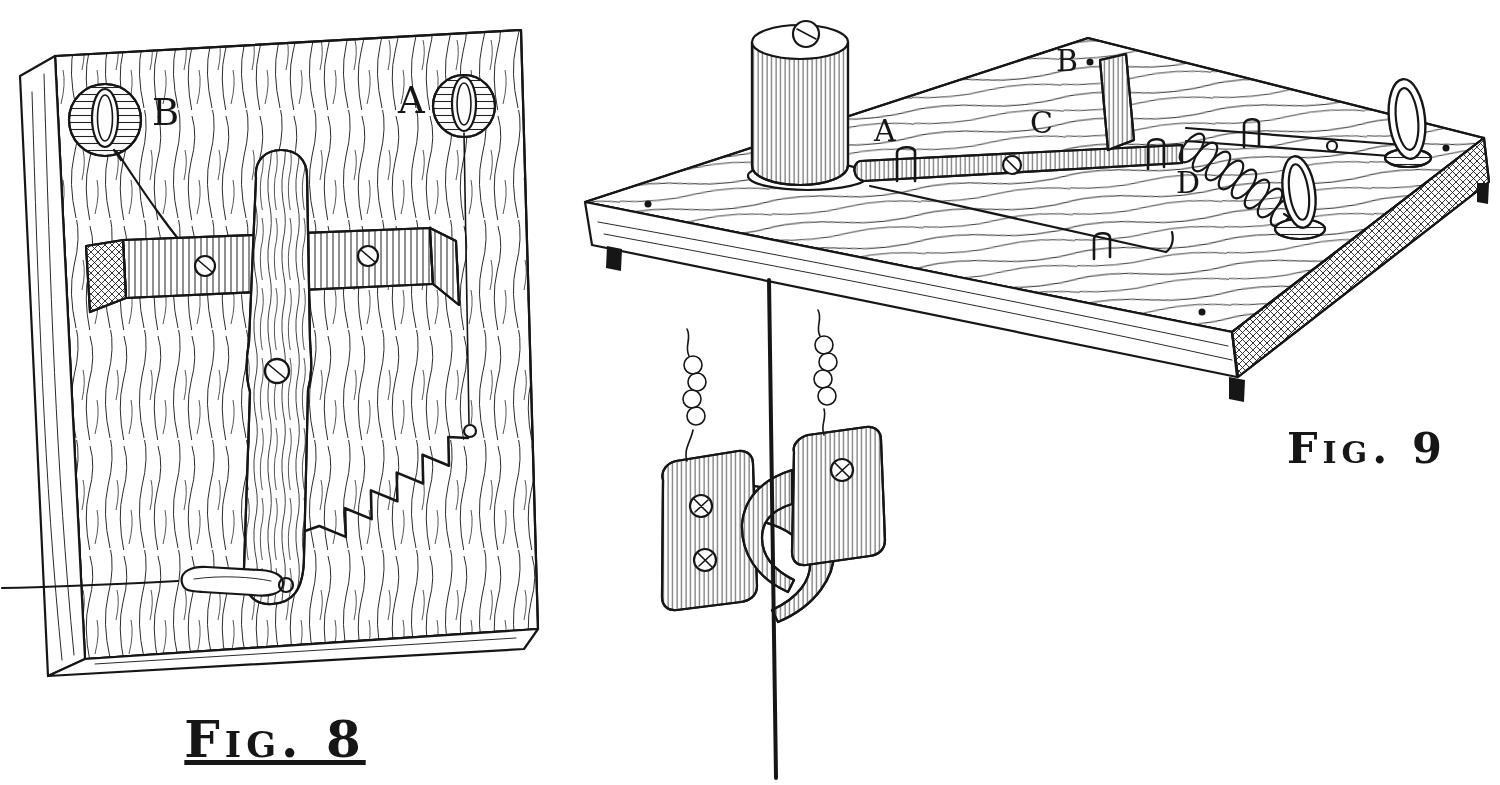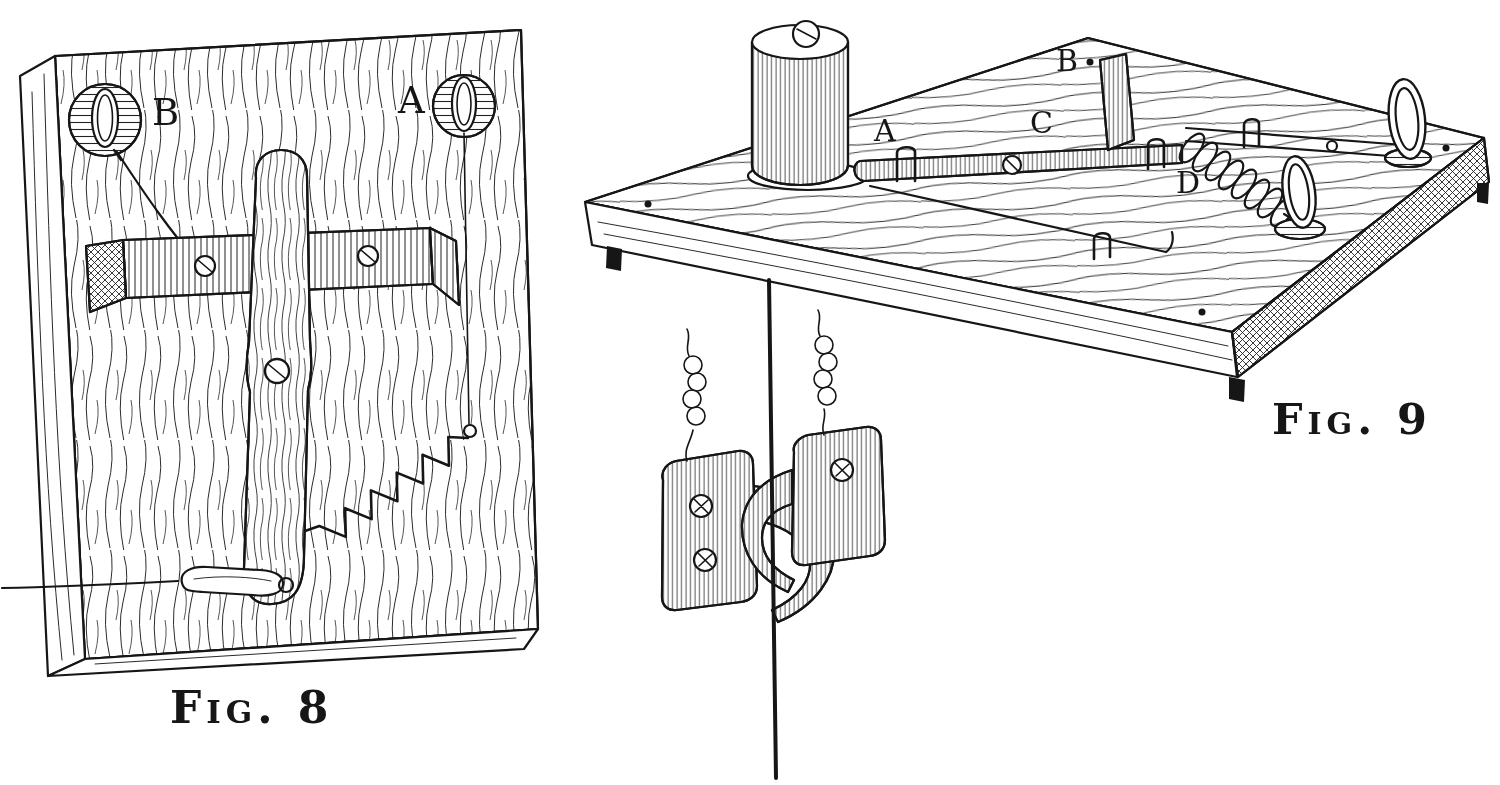--- a/index.html
+++ b/index.html
@@ -2,22 +2,22 @@
 <html><head>
 <meta charset="utf-8">
 <style>
   html,body{margin:0;padding:0;background:#ffffff;}
   .stage{position:relative;width:1500px;height:785px;background:#ffffff;overflow:hidden;
          font-family:"DejaVu Serif",serif;color:#161616;}
   .stage svg{position:absolute;left:0;top:0;}
   .lbl{position:absolute;font-weight:500;line-height:1;}
   .lbl-lg{font-size:37px;}
   .lbl-md{font-size:30px;}
-  .caption{position:absolute;font-variant:small-caps;font-weight:600;letter-spacing:5px;line-height:1;}
-  .cap-lg{font-size:44px;}
+  .caption{position:absolute;font-variant:small-caps;font-weight:600;letter-spacing:5px;text-align:center;line-height:1;margin-top:29px;}
+  .cap-lg{font-size:50px;text-decoration:underline;}
   .cap-md{font-size:43px;}
   
   .s2{fill:none;stroke:#161616;stroke-width:2.2;stroke-linecap:round;stroke-linejoin:round;}
   .s2t{fill:none;stroke:#161616;stroke-width:1.6;stroke-linecap:round;}
   .s3{fill:none;stroke:#161616;stroke-width:2.6;stroke-linecap:round;stroke-linejoin:round;}
   .s1{fill:none;stroke:#2a2a2a;stroke-width:1;stroke-linecap:round;}
   .wf{fill:#ffffff;stroke:#161616;stroke-width:2.2;stroke-linejoin:round;}
   .wf3{fill:#ffffff;stroke:#161616;stroke-width:2.4;stroke-linejoin:round;}
   .dk{fill:#161616;stroke:none;}
 </style>

